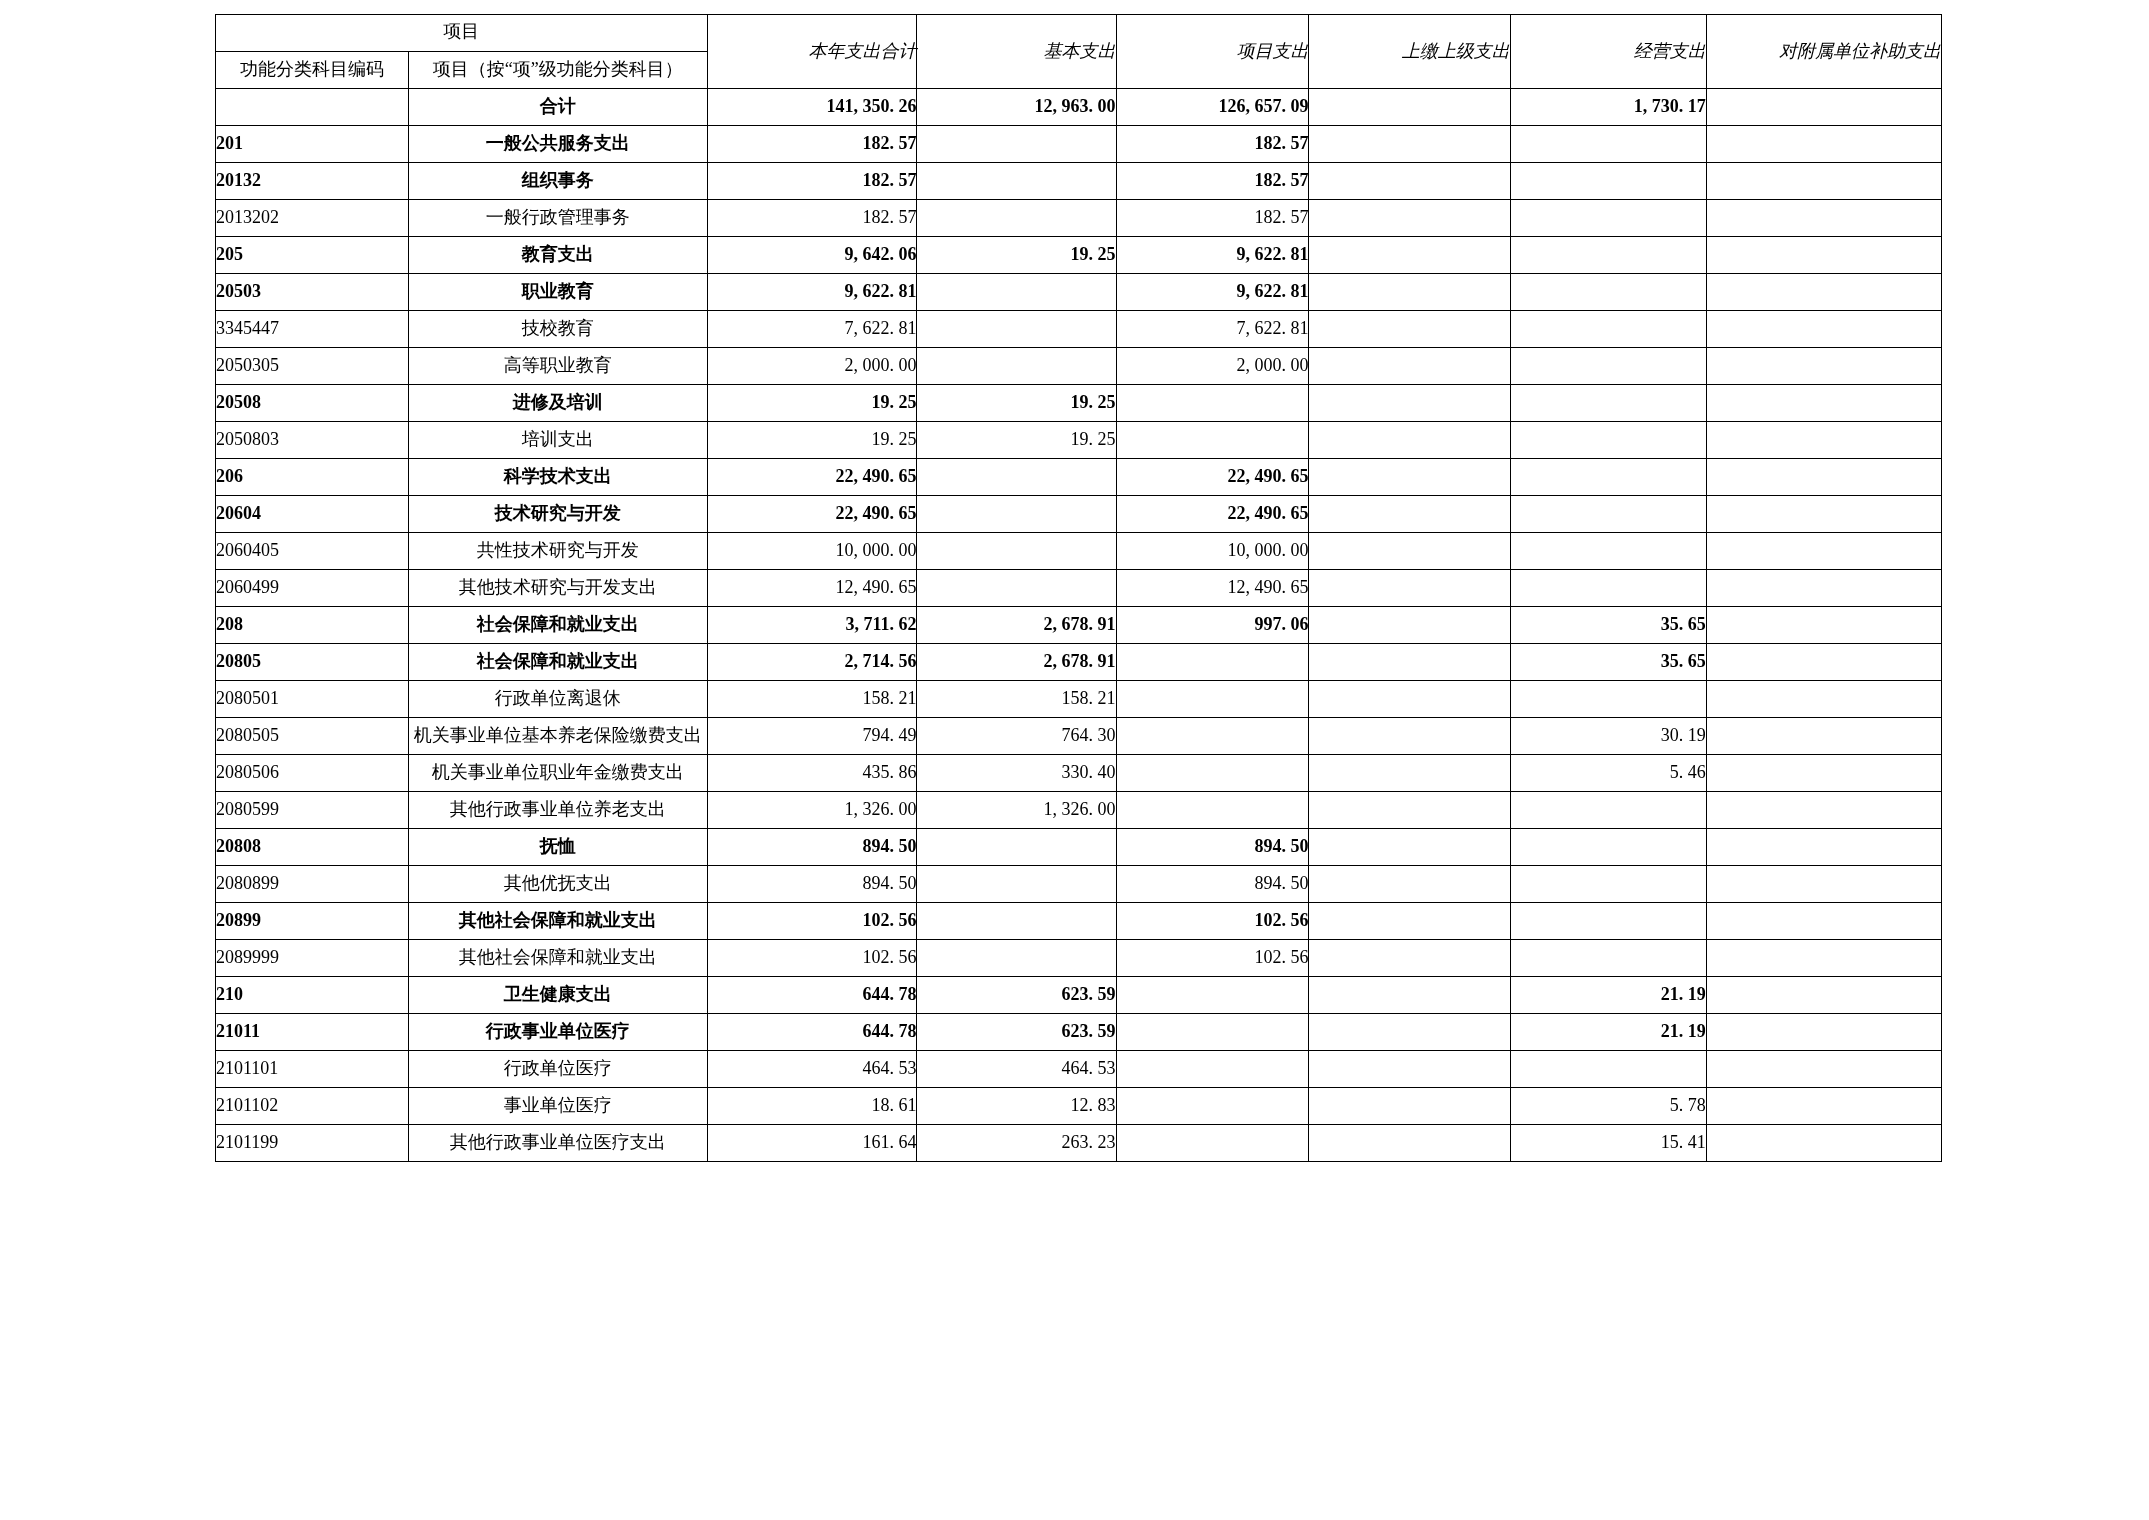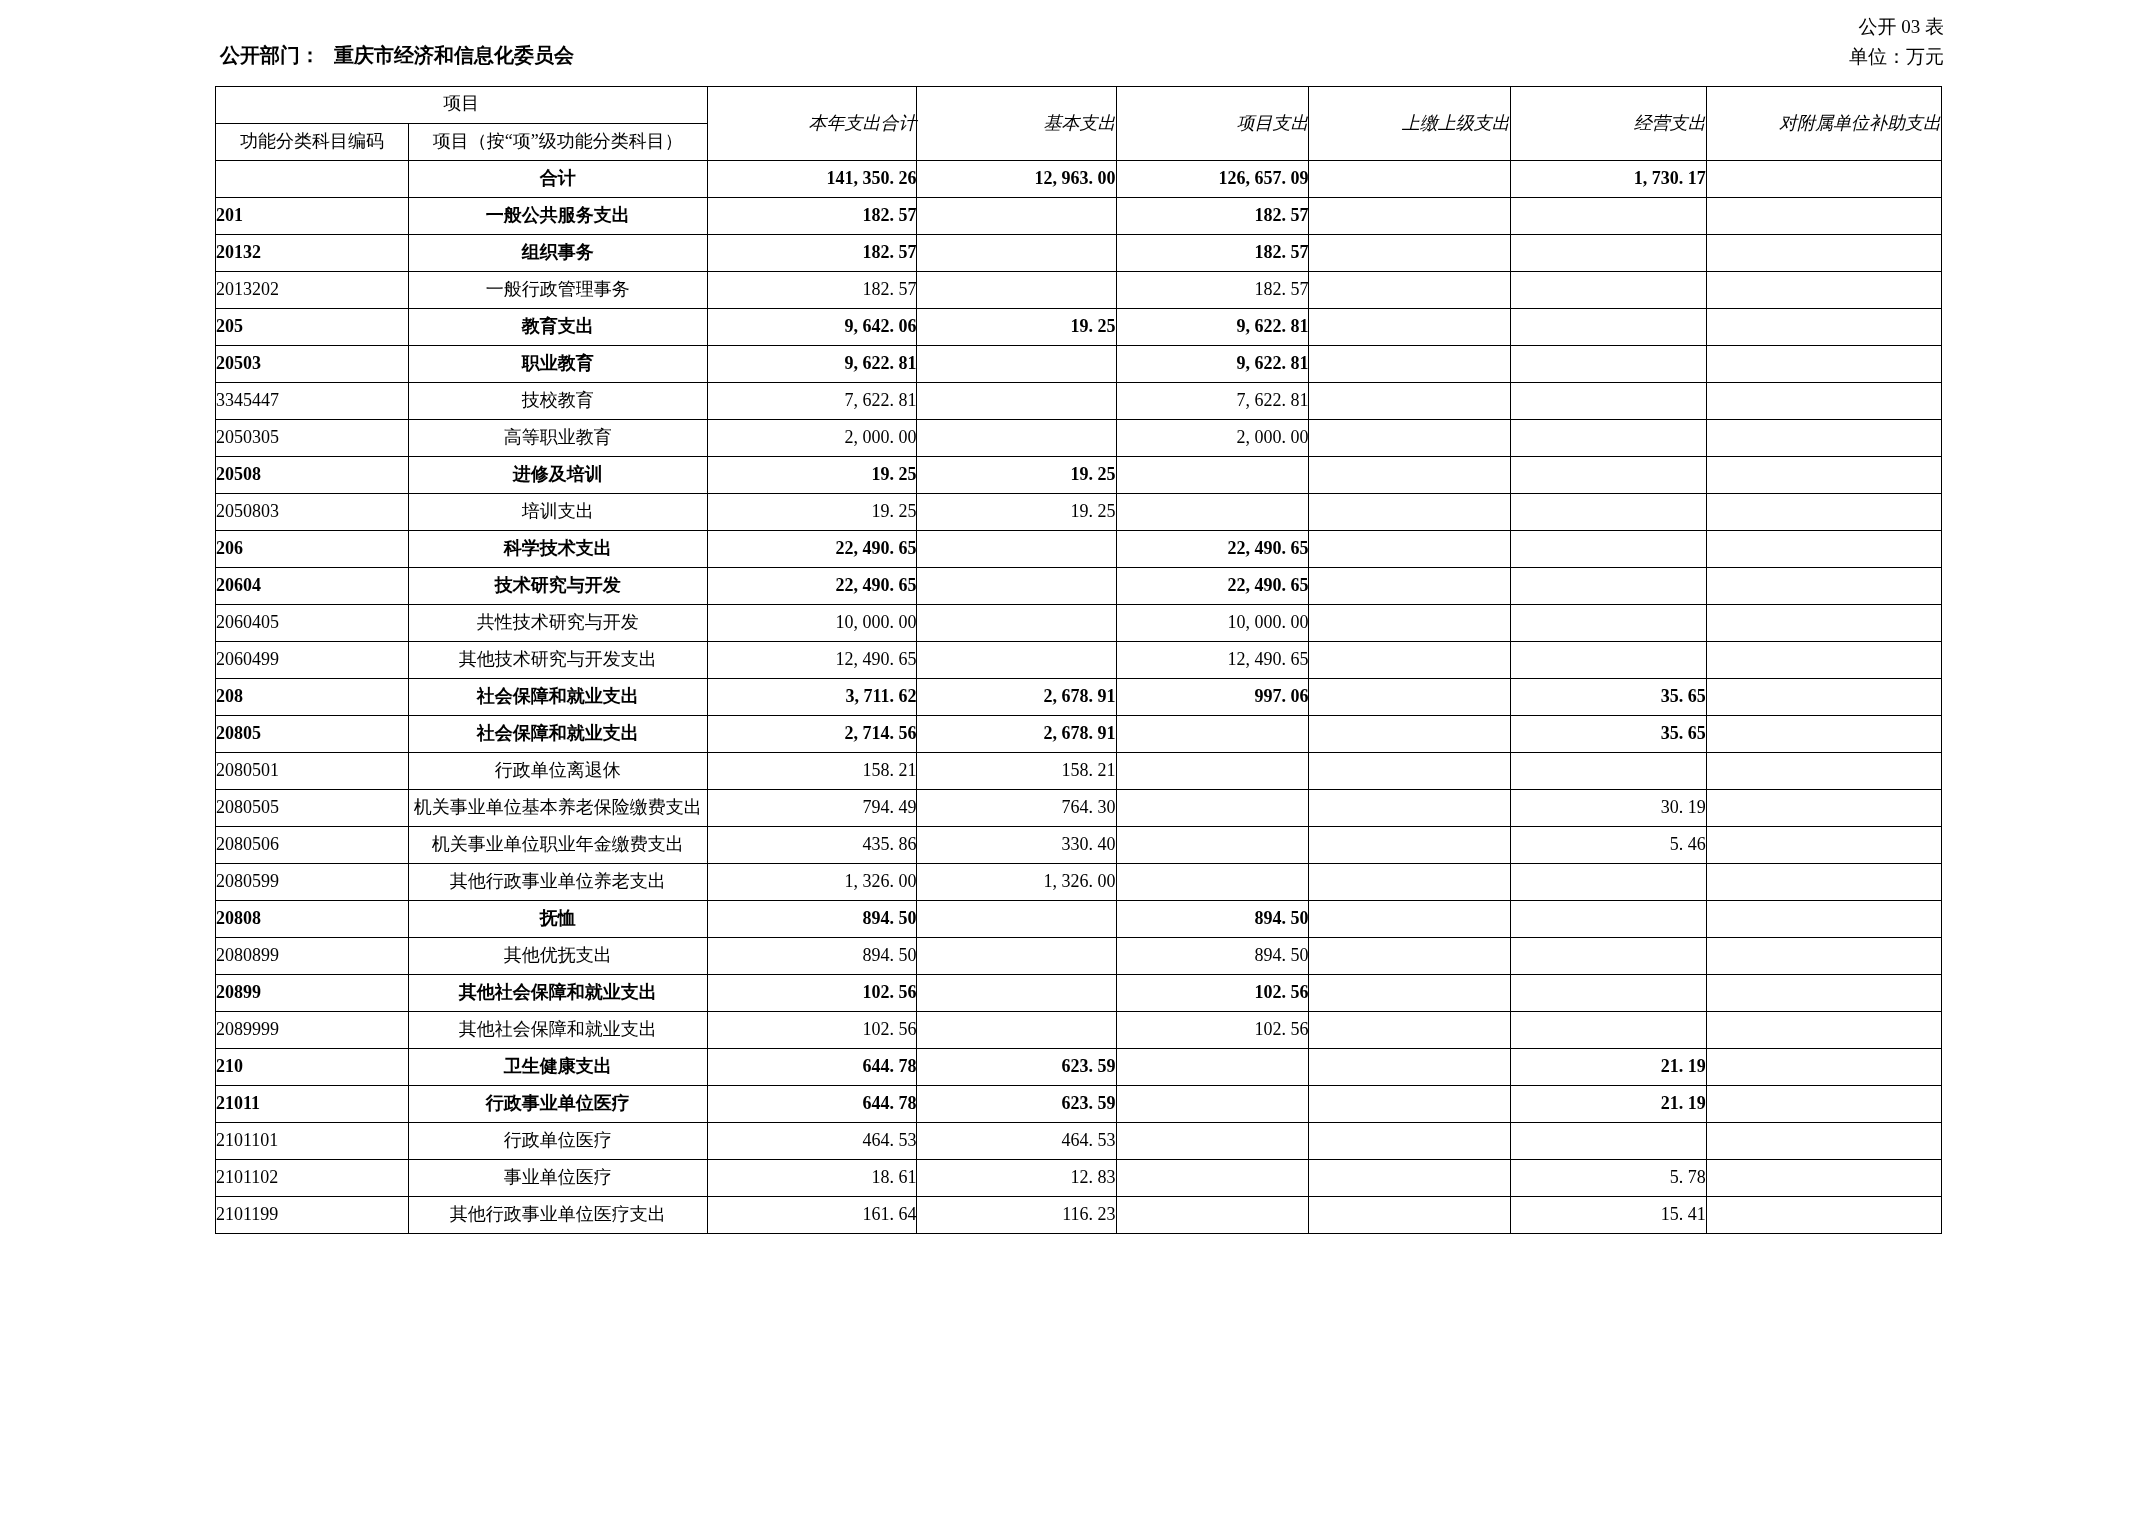--- a/index.html
+++ b/index.html
@@ -119,27 +119,20 @@
   tr.bold td {
     font-weight: bold;
   }
 </style>
 </head>
 <body>
 
 <div class="page">
 
 
-  <div class="meta-row">
-    <div class="meta-right-1">公开 03 表</div>
-    <div class="meta-right-2">单位：万元</div>
-    <div class="meta-left">
-      <span>公开部门：</span><span class="dept-name">重庆市经济和信息化委员会</span>
-    </div>
-  </div>
 
   <table class="sheet">
     <colgroup>
       <col class="c0">
         <col class="c1">
         <col class="c2">
         <col class="c3">
       <col class="c4">
         <col class="c5">
         <col class="c6">
@@ -438,21 +431,21 @@
           <td class="cell-num">12. 83</td>
           <td class="cell-num"></td>
           <td class="cell-num"></td>
           <td class="cell-num">5. 78</td>
           <td class="cell-num"></td>
         </tr>
         <tr>
           <td class="cell-code">2101199</td>
           <td class="cell-name">其他行政事业单位医疗支出</td>
           <td class="cell-num">161. 64</td>
-          <td class="cell-num">116. 23</td>
+          <td class="cell-num">263. 23</td>
           <td class="cell-num"></td>
           <td class="cell-num"></td>
           <td class="cell-num">15. 41</td>
           <td class="cell-num"></td>
         </tr>
       </tbody>
   </table>
 
 </div>
 

